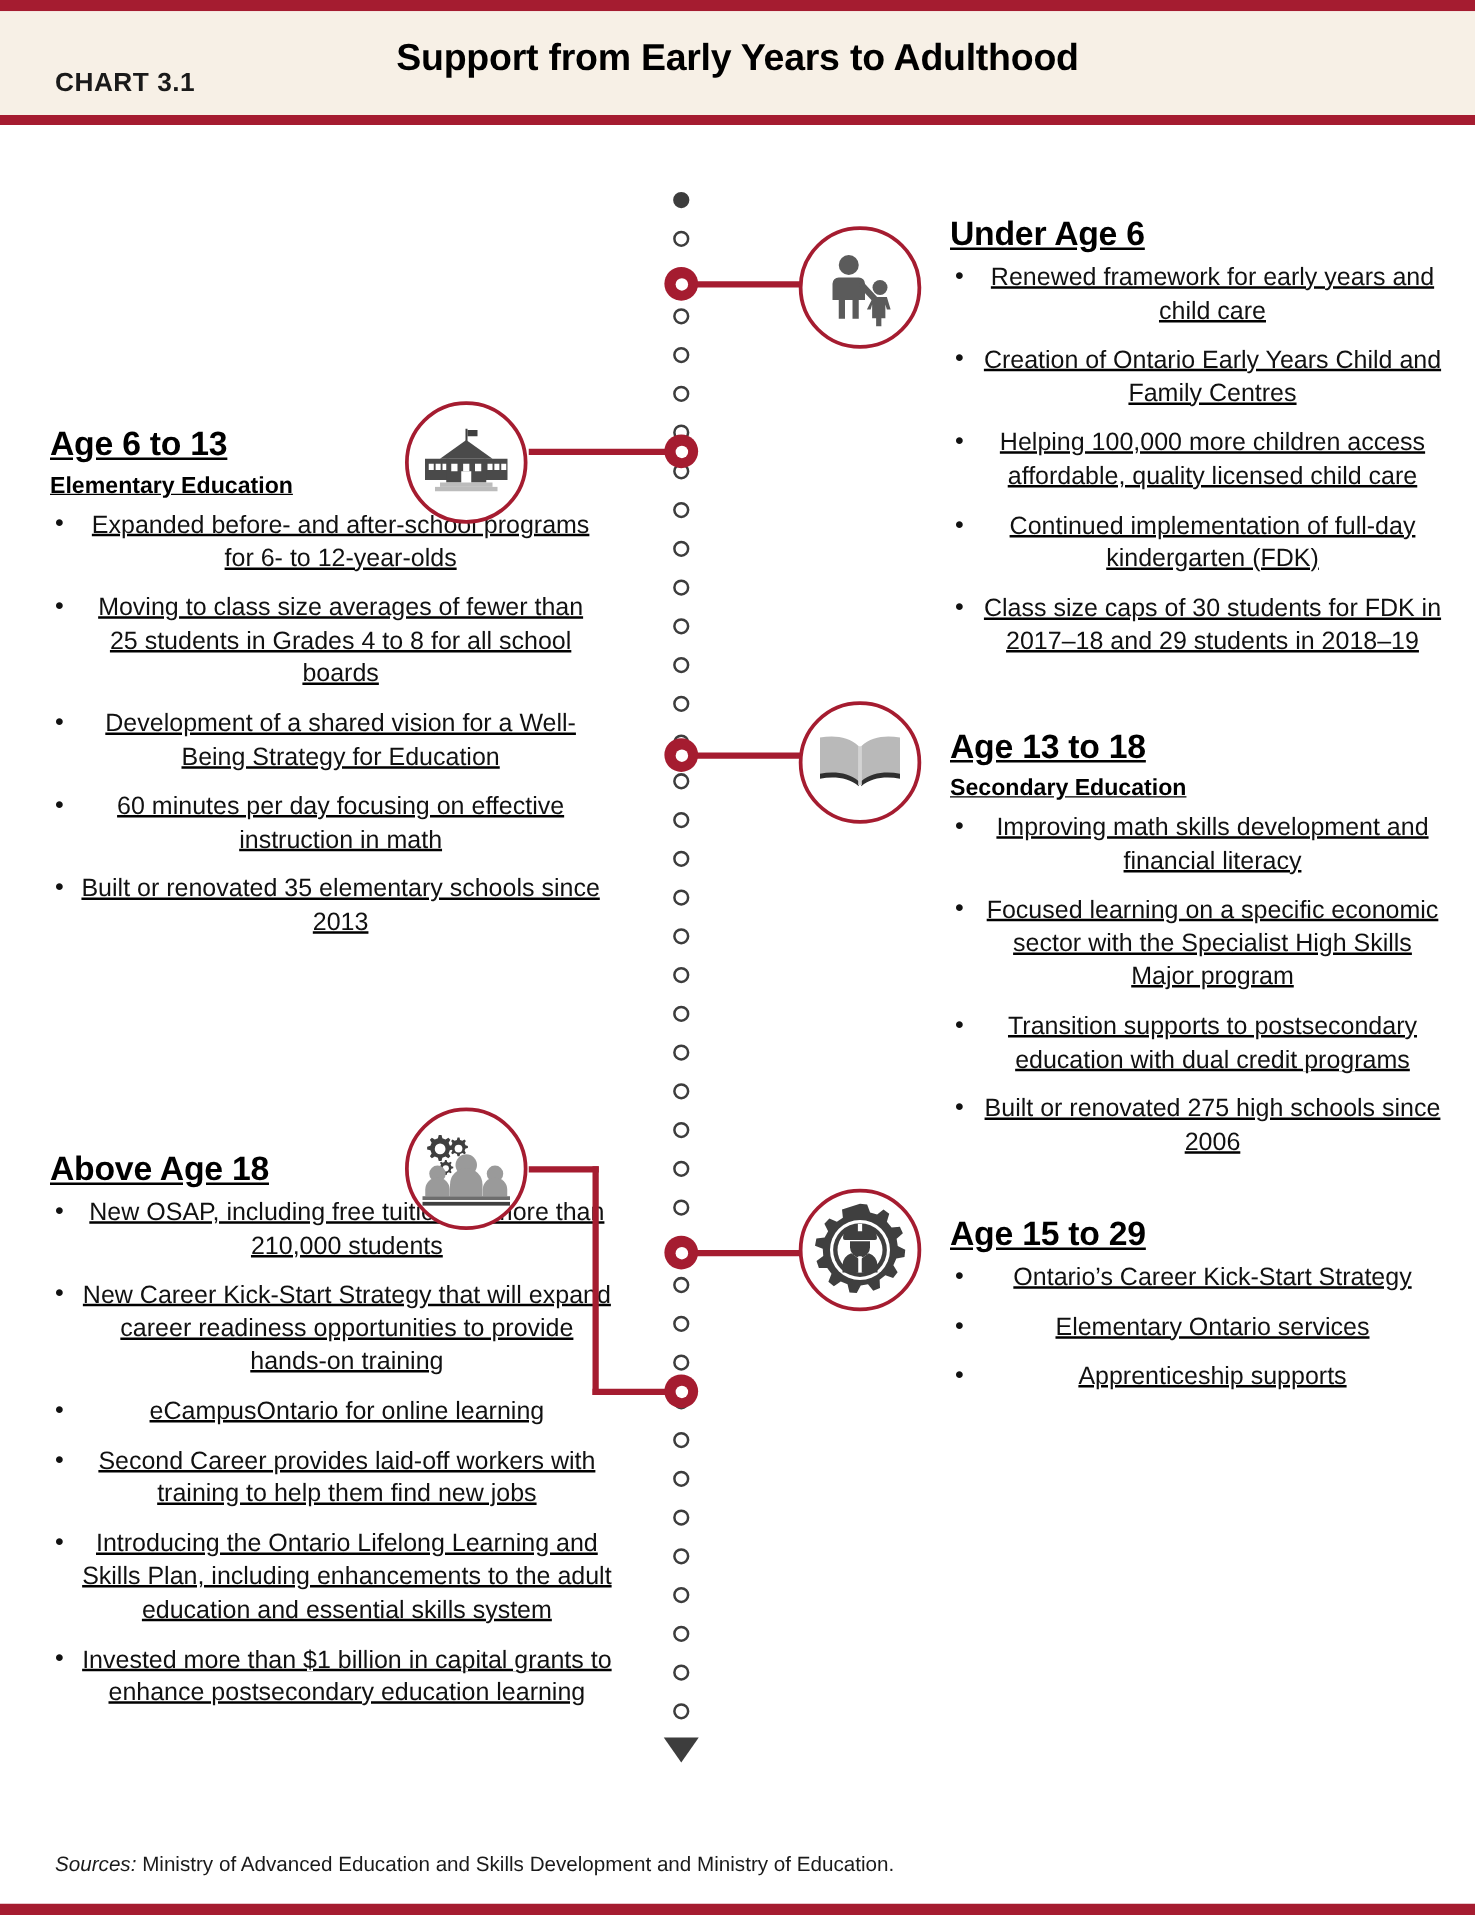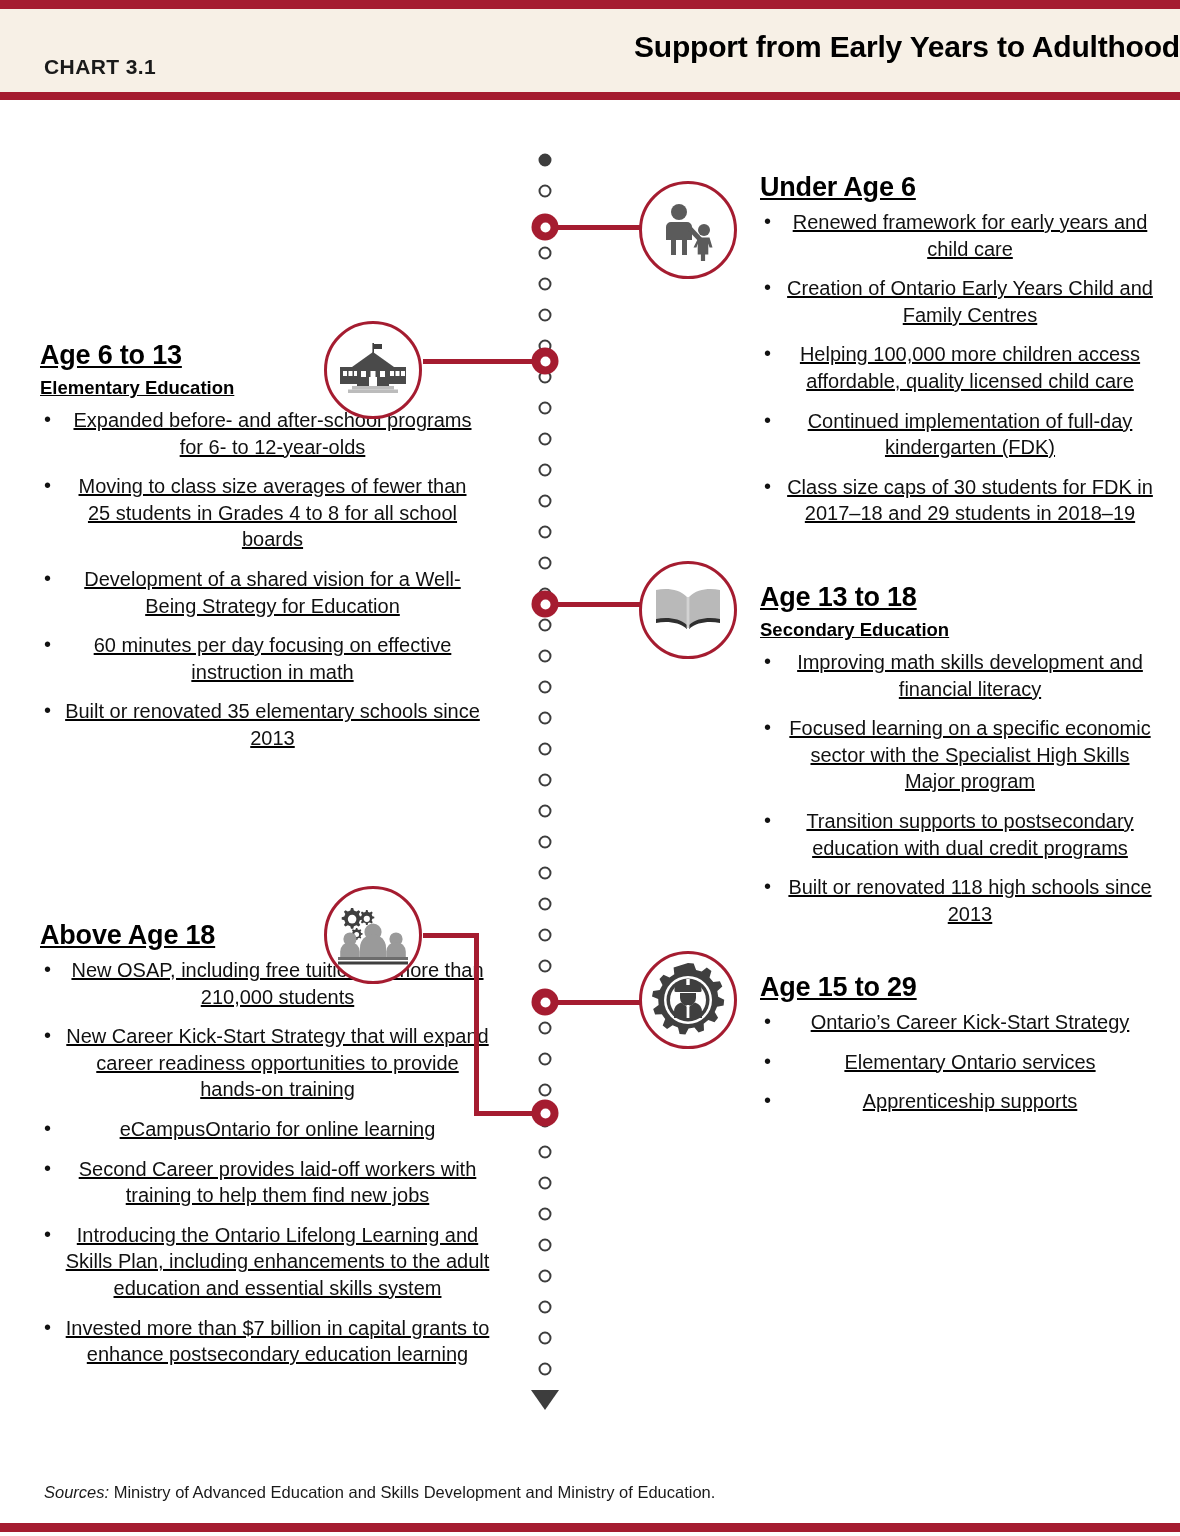--- a/index.html
+++ b/index.html
@@ -38,21 +38,21 @@
     left: 44px; top: 55px;
     font-size: 21px;
     font-weight: bold;
     letter-spacing: 0.4px;
     color: #1a1a1a;
   }
   .chart-title {
     position: absolute;
     left: 0; top: 30px;
     width: 1180px;
-    text-align: right;
+    text-align: center;
     font-size: 30px;
     font-weight: bold;
     color: #000;
     letter-spacing: -0.2px;
   }
 
   
   .footer-rule {
     position: absolute;
     left: 0; top: 1523px;
@@ -378,39 +378,39 @@
     </ul>
 </div>
 
 <div class="block" style="left:760px; top:582px; width:395px;">
   <h2>Age 13 to 18</h2>
   <div class="subhead">Secondary Education</div>
   <ul>
       <li>Improving math skills development and financial literacy</li>
       <li>Focused learning on a specific economic sector with the Specialist High Skills Major program</li>
       <li>Transition supports to postsecondary education with dual credit programs</li>
-      <li>Built or renovated 118 high schools since 2013</li>
+      <li>Built or renovated 275 high schools since 2006</li>
     </ul>
 </div>
 
 <div class="block" style="left:760px; top:972px; width:395px;">
   <h2>Age 15 to 29</h2>
   <ul>
       <li>Ontario’s Career Kick-Start Strategy</li>
       <li>Elementary Ontario services</li>
       <li>Apprenticeship supports</li>
     </ul>
 </div>
 
 <div class="block" style="left:40px; top:920px; width:450px;">
   <h2>Above Age 18</h2>
   <ul>
       <li>New OSAP, including free tuition for more than 210,000 students</li>
       <li>New Career Kick-Start Strategy that will expand career readiness opportunities to provide hands-on training</li>
       <li>eCampusOntario for online learning</li>
       <li>Second Career provides laid-off workers with training to help them find new jobs</li>
       <li>Introducing the Ontario Lifelong Learning and Skills Plan, including enhancements to the adult education and essential skills system</li>
-      <li>Invested more than $7 billion in capital grants to enhance postsecondary education learning</li>
+      <li>Invested more than $1 billion in capital grants to enhance postsecondary education learning</li>
     </ul>
 </div>
 
 <div class="sources"><span class="lbl">Sources:</span><span> Ministry of Advanced Education and Skills Development and Ministry of Education.</span></div>
 <div class="footer-rule"></div>
 
 </body></html>

